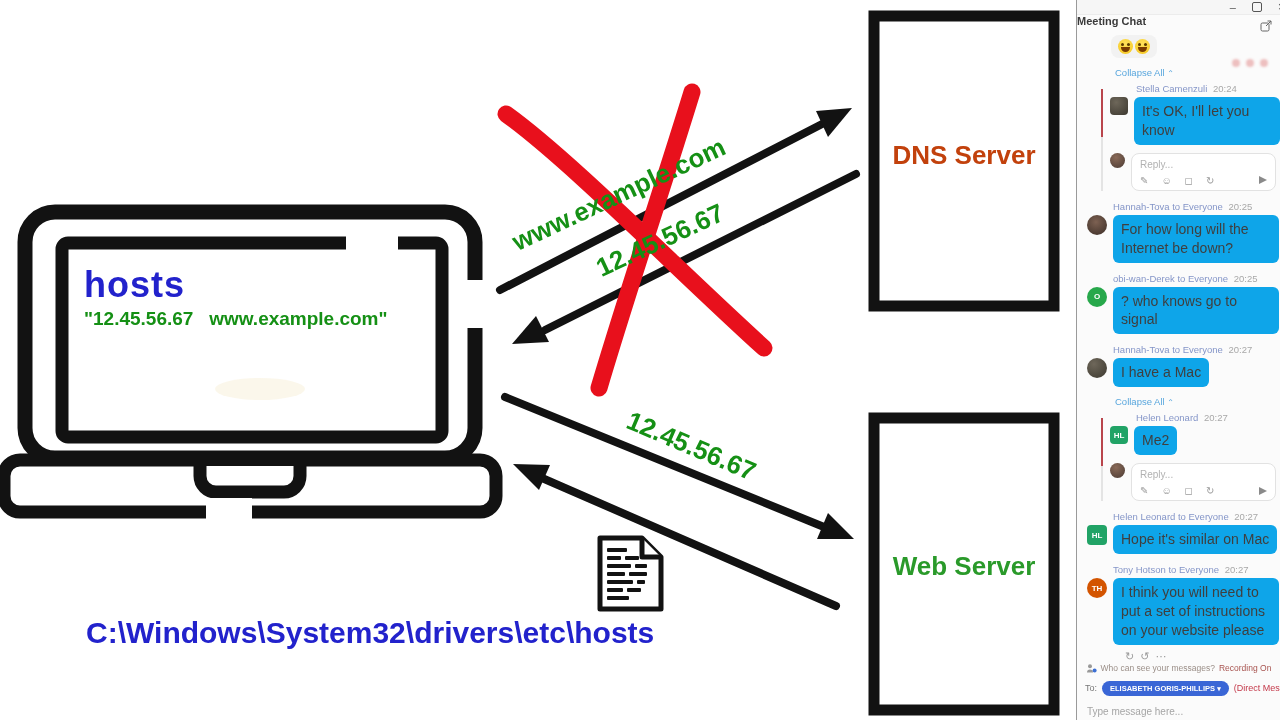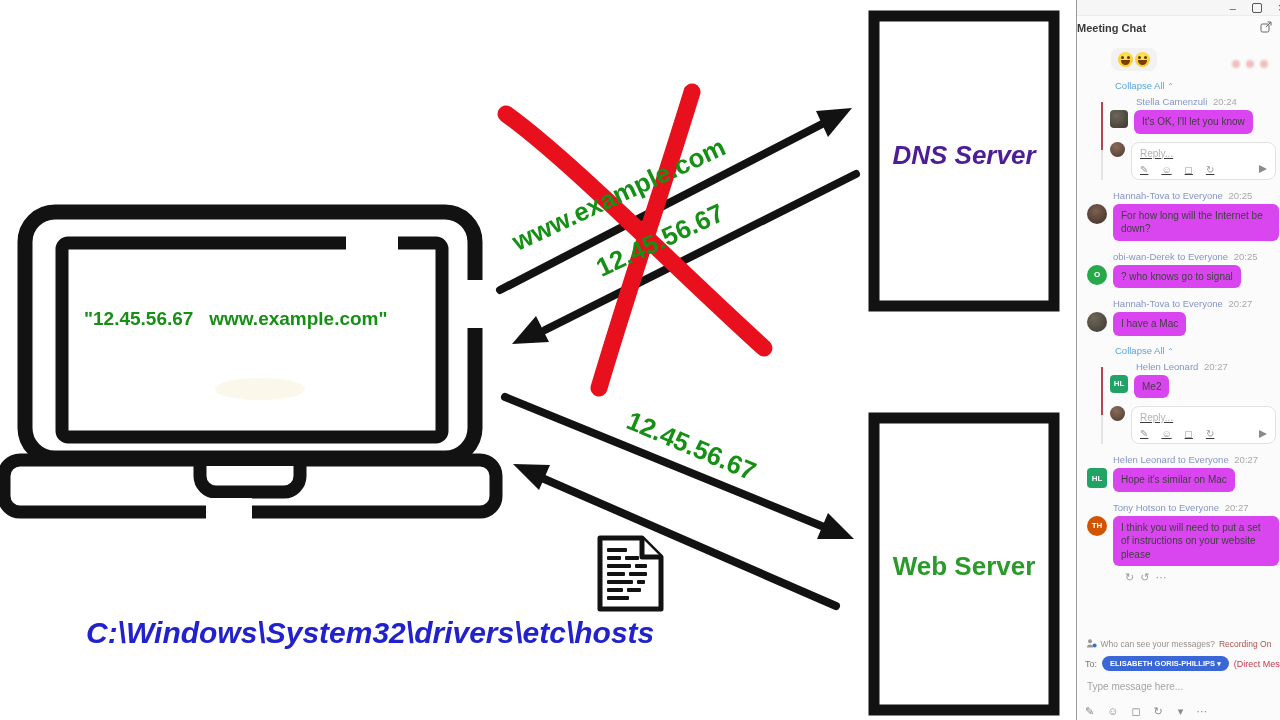--- a/index.html
+++ b/index.html
@@ -6,22 +6,22 @@
   body{width:1280px;height:720px;position:relative;background:#ffffff;
        font-family:"Liberation Sans",sans-serif;overflow:hidden;}
 
   
   .stage{position:absolute;left:0;top:0;width:1076px;height:720px;background:#fff;}
   .stage svg{position:absolute;left:0;top:0;}
   .lbl{position:absolute;font-weight:bold;white-space:pre;}
   .lbl-hosts{left:84px;top:264px;font-size:36px;color:#2222cc;letter-spacing:1px;}
   .lbl-entry{left:84px;top:308px;font-size:19px;color:#159015;}
   .lbl-browser{left:154px;top:534px;font-size:36px;color:#159015;}
-  .lbl-path{left:86px;top:616px;font-size:30px;color:#2222cc;letter-spacing:0px;font-style:italic;}
-  .lbl-dns{left:874px;top:140px;width:180px;text-align:center;font-size:26px;color:#4c1d95;font-style:italic;}
+  .lbl-path{left:86px;top:616px;font-size:30px;color:#2222cc;letter-spacing:0px;}
+  .lbl-dns{left:874px;top:140px;width:180px;text-align:center;font-size:26px;color:#c2410c;}
   .lbl-web{left:874px;top:551px;width:180px;text-align:center;font-size:26px;color:#2a9a2a;}
   .rot{position:absolute;font-weight:bold;color:#159015;font-size:26px;transform-origin:left center;}
   .rot-query{left:514px;top:228px;transform:rotate(-25deg);}
   .rot-resp{left:598px;top:254px;transform:rotate(-25deg);}
   .rot-req{left:628px;top:404px;transform:rotate(23deg);}
   .smudge{position:absolute;left:215px;top:378px;width:90px;height:22px;border-radius:50%;
           background:#f3e7c6;opacity:.35;}
 
   
   .chat-panel{position:absolute;left:1076px;top:0;width:204px;height:720px;
@@ -47,35 +47,35 @@
        border-radius:0 0 9px 9px;background:#7a3c00;}
   .collapse{margin:9px 0 0 38px;color:#58a6dd;font-size:9.5px;cursor:pointer;}
   .collapse .caret{font-size:8px;}
   .thread{position:relative;margin:5px 0 0 24px;padding-left:9px;}
   .rail-red{position:absolute;left:0;top:6px;width:2px;height:48px;background:#b9454c;}
   .rail-gray{position:absolute;left:0;top:54px;width:2px;bottom:0;background:#e4e4e4;}
   .m-head{font-size:9.5px;margin-left:26px;white-space:nowrap;}
   .m-name{color:#8495c8;}
   .m-time{color:#a8a8a8;margin-left:3px;}
   .m-row{display:flex;gap:6px;margin-top:3px;align-items:flex-start;}
-  .bubble{background:#d946ef;border-radius:6px;padding:5px 8px;font-size:10px;color:#3f3f3f;
+  .bubble{background:#0ea5e9;border-radius:6px;padding:5px 8px;font-size:14px;color:#3f3f3f;
           max-width:150px;line-height:1.35;}
   .av{flex:0 0 auto;border-radius:50%;display:flex;align-items:center;justify-content:center;
       color:#fff;font-weight:bold;font-size:8px;}
   .av-sq{border-radius:4px;}
   .av-18{width:18px;height:18px;}
   .av-20{width:20px;height:20px;}
   .av-15{width:15px;height:15px;}
   .av-photo1{background:radial-gradient(circle at 35% 30%,#6e675a,#3c382f);}
   .av-photo2{background:radial-gradient(circle at 40% 30%,#8a6a58,#4a3a33);}
   .av-photo3{background:radial-gradient(circle at 45% 35%,#7d6152,#3a2d26);}
   .av-green{background:#27a84b;}
   .av-hl{background:#21a366;border-radius:4px;}
   .av-th{background:#d35400;}
-  .reply{display:flex;gap:6px;margin-top:8px;align-items:flex-start;text-decoration:underline;}
+  .reply{display:flex;gap:6px;margin-top:8px;align-items:flex-start;}
   .reply-box{flex:1;background:#fff;border:1px solid #e2e2e2;border-radius:8px;
              padding:5px 8px 4px 8px;margin-right:4px;}
   .reply-ph{color:#b2b2b2;font-size:10px;}
   .icon-row{display:flex;gap:13px;margin-top:5px;color:#9a9a9a;font-size:10px;align-items:center;}
   .send{margin-left:auto;width:0;height:0;border-left:8px solid #8a8a8a;
         border-top:4px solid transparent;border-bottom:4px solid transparent;}
   .msg{margin:10px 0 0 10px;}
   .actions{margin:5px 0 0 48px;color:#9a9a9a;font-size:11px;letter-spacing:6px;}
   .footer{margin-top:auto;padding:0 8px 0 8px;}
   .privacy-row{display:flex;align-items:center;gap:4px;font-size:8.5px;color:#9b8f88;
@@ -150,20 +150,21 @@
           <rect x="40" y="45" width="8" height="4" rx="1"></rect>
         <rect x="10" y="53" width="16" height="4" rx="1"></rect>
           <rect x="30" y="53" width="14" height="4" rx="1"></rect>
         <rect x="10" y="61" width="22" height="4" rx="1"></rect>
       </g>
     </g>
   </svg>
 
   <div class="smudge"></div>
 
+  <div class="lbl lbl-hosts">hosts</div>
   <div class="lbl lbl-entry">"12.45.56.67   www.example.com"</div>
   <div class="lbl lbl-path">C:\Windows\System32\drivers\etc\hosts</div>
   <div class="lbl lbl-dns">DNS Server</div>
   <div class="lbl lbl-web">Web Server</div>
   <div class="rot rot-query">www.example.com</div>
   <div class="rot rot-resp">12.45.56.67</div>
   <div class="rot rot-req">12.45.56.67</div>
 </div>
 
 <div class="chat-panel">

